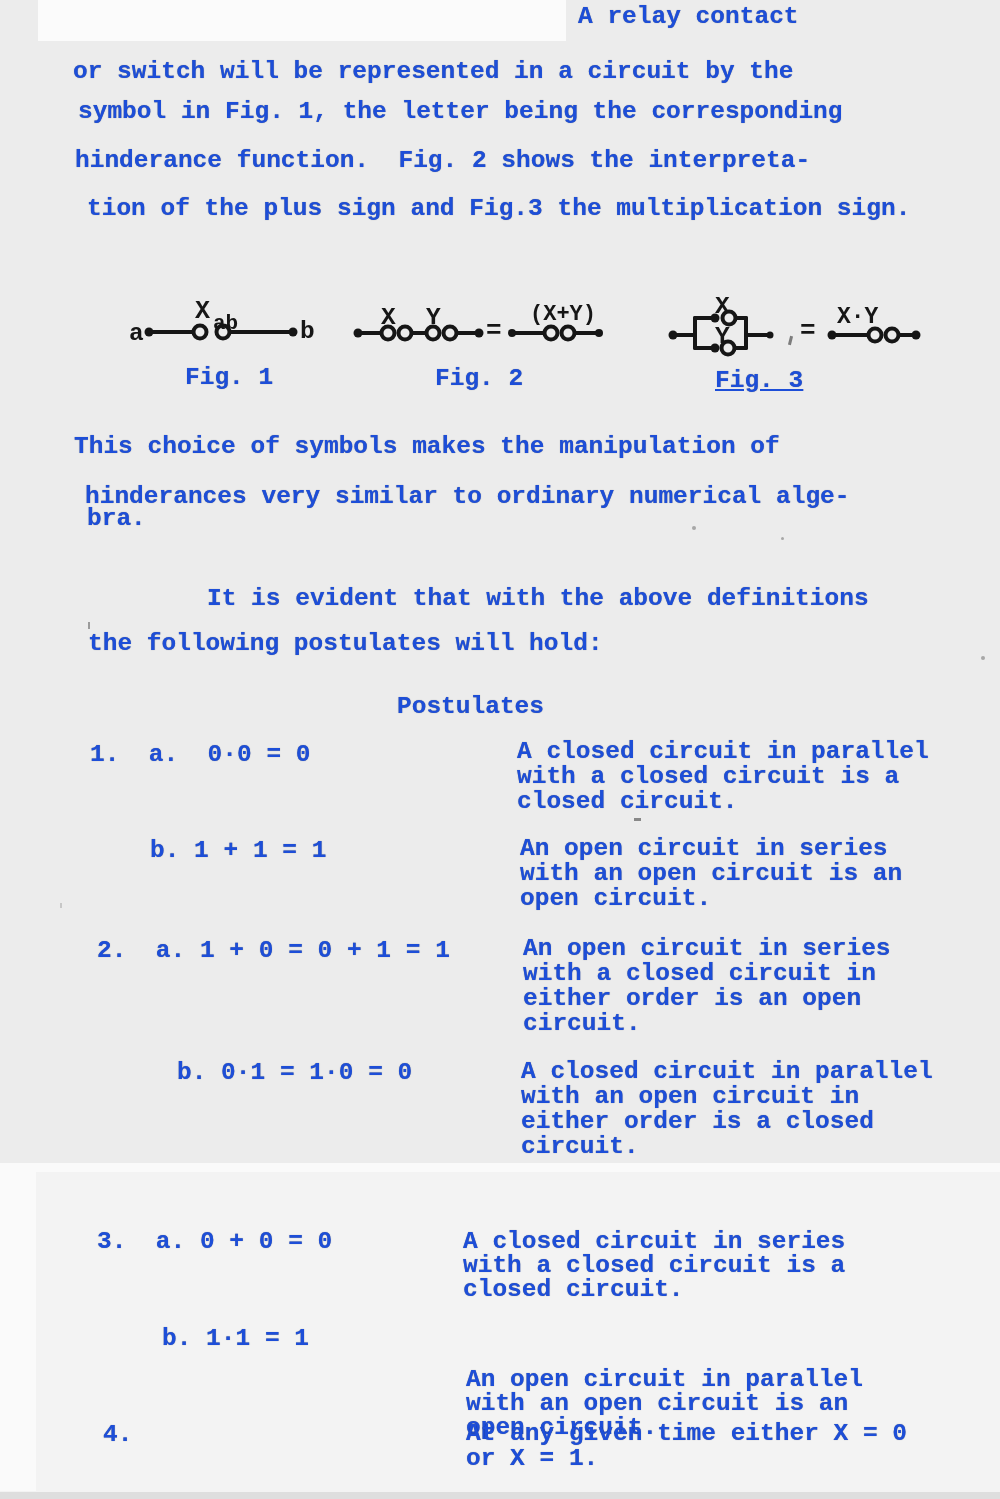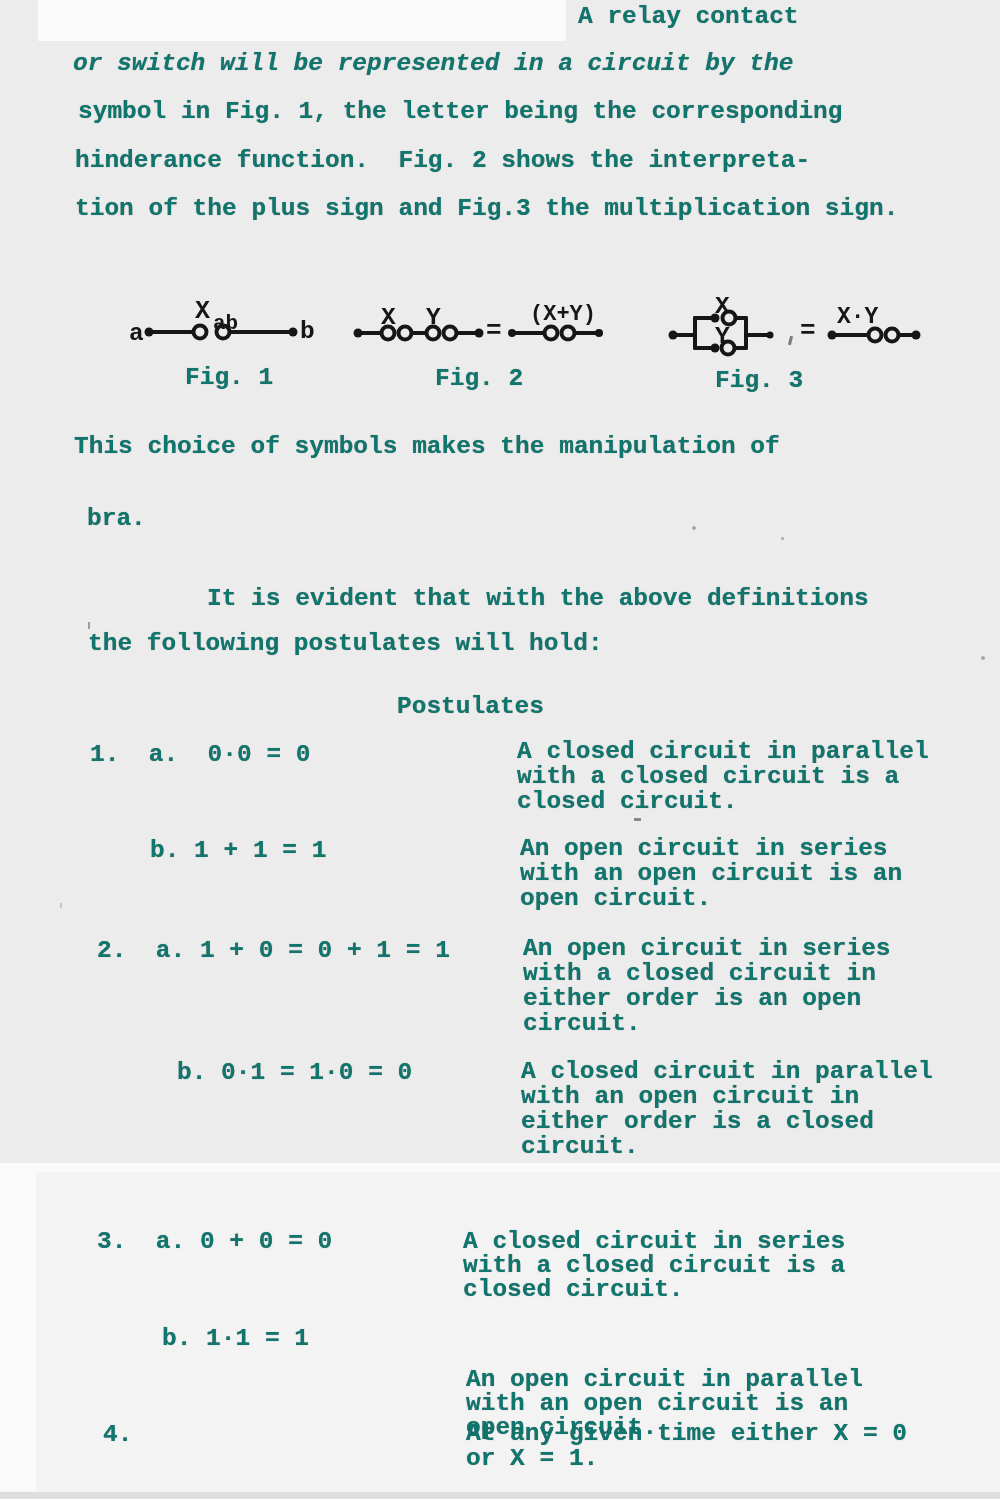--- a/index.html
+++ b/index.html
@@ -1,20 +1,20 @@
 <!DOCTYPE html>
 <html><head>
 <meta charset="utf-8">
 <style>
   html,body{margin:0;padding:0;background:#dcdcdc;}
   .page{
     position:relative;width:1000px;height:1499px;overflow:hidden;
     background:#ececec;
     font-family:"Liberation Mono","DejaVu Sans Mono",monospace;
-    font-weight:700;color:#0f766e;
+    font-weight:700;color:#1d4ed8;
   }
   .t{
     position:absolute;white-space:pre;font-size:24.5px;line-height:28px;
     text-shadow:0 0 0.8px rgba(25,25,25,0.55);
   }
   .desc{white-space:pre-line;line-height:25px;}
   .desc3{line-height:24px;}
   .patch{position:absolute;background:#fbfbfb;}
   .band{position:absolute;left:0;width:1000px;}
   .speck{position:absolute;background:rgba(40,40,40,0.35);}
@@ -32,24 +32,24 @@
 
 <div class="page">
 
   <div class="patch" style="left:38px;top:0;width:528px;height:41px;"></div>
   <div class="band" style="top:1163px;height:9px;background:#fafafa;"></div>
   <div class="band" style="top:1172px;height:327px;background:#f3f3f3;"></div>
   <div class="patch" style="left:0;top:1172px;width:36px;height:319px;background:#fafafa;"></div>
   <div class="band" style="top:1492px;height:7px;background:#dedede;"></div>
 
   <div class="t" style="left:578px;top:3px;">A relay contact</div>
-  <div class="t" style="left:73px;top:50px;font-style:italic;">or switch will be represented in a circuit by the</div>
+  <div class="t" style="left:73px;top:58px;">or switch will be represented in a circuit by the</div>
   <div class="t" style="left:78px;top:98px;">symbol in Fig. 1, the letter being the corresponding</div>
   <div class="t" style="left:75px;top:147px;">hinderance function.  Fig. 2 shows the interpreta-</div>
-  <div class="t" style="left:75px;top:195px;">tion of the plus sign and Fig.3 the multiplication sign.</div>
+  <div class="t" style="left:87px;top:195px;">tion of the plus sign and Fig.3 the multiplication sign.</div>
 
   <svg style="left:125px;top:288px;" width="215" height="62" viewBox="0 0 215 62">
     <text x="4" y="52" font-size="24.5">a</text>
     <circle class="dot" cx="24" cy="44" r="4.5"></circle>
     <line class="wire" x1="24" y1="44" x2="68" y2="44"></line>
     <circle class="ring" cx="75" cy="44" r="6.5"></circle>
     <circle class="ring" cx="98" cy="44" r="6.5"></circle>
     <line class="wire" x1="106" y1="44" x2="168" y2="44"></line>
     <circle class="dot" cx="168" cy="44" r="4.5"></circle>
     <text x="175" y="50" font-size="24.5">b</text>
@@ -100,23 +100,24 @@
     <text x="50" y="63" font-size="24.5">Y</text>
     <text x="135" y="58" font-size="26">=</text>
     <circle class="dot" cx="167" cy="55" r="4.5"></circle>
     <line class="wire" x1="167" y1="55" x2="203" y2="55"></line>
     <circle class="ring" cx="210" cy="55" r="6.5"></circle>
     <circle class="ring" cx="227" cy="55" r="6.5"></circle>
     <line class="wire" x1="234" y1="55" x2="250" y2="55"></line>
     <circle class="dot" cx="251" cy="55" r="4.5"></circle>
     <text x="172" y="43" font-size="23">X·Y</text>
   </svg>
-  <div class="t" style="left:715px;top:367px;">Fig. 3</div>
+  <div class="t" style="left:715px;top:367px;text-decoration:underline;">Fig. 3</div>
 
   <div class="t" style="left:74px;top:433px;text-align:right;">This choice of symbols makes the manipulation of</div>
+  <div class="t" style="left:85px;top:483px;">hinderances very similar to ordinary numerical alge-</div>
   <div class="t" style="left:87px;top:505px;">bra.</div>
   <div class="t" style="left:207px;top:585px;">It is evident that with the above definitions</div>
   <div class="t" style="left:88px;top:630px;">the following postulates will hold:</div>
 
   <div class="t" style="left:397px;top:693px;">Postulates</div>
 
   <div class="t" style="left:90px;top:741px;">1.  a.  0·0 = 0</div>
   <div class="t desc" style="left:517px;top:739px;">A closed circuit in parallel
 with a closed circuit is a
 closed circuit.</div>

